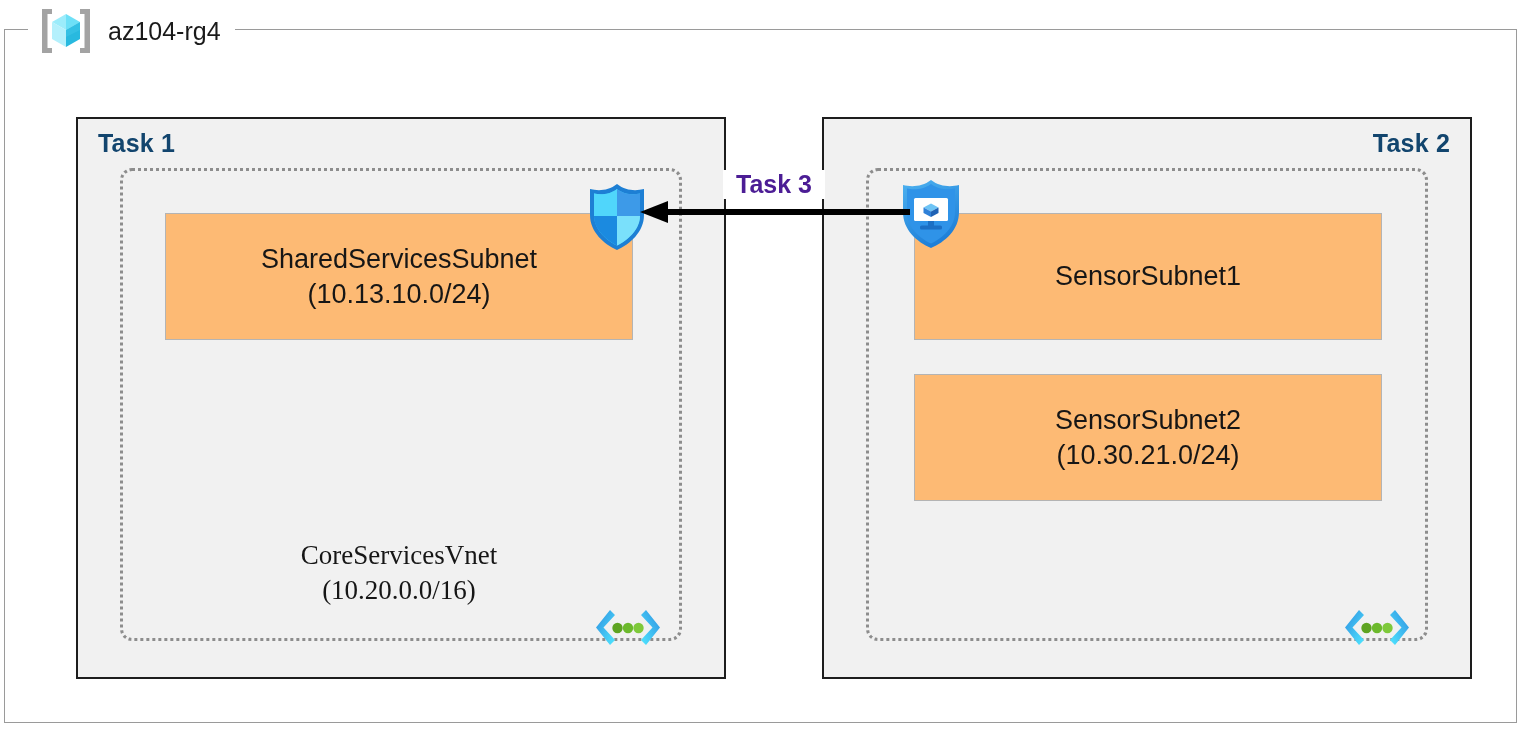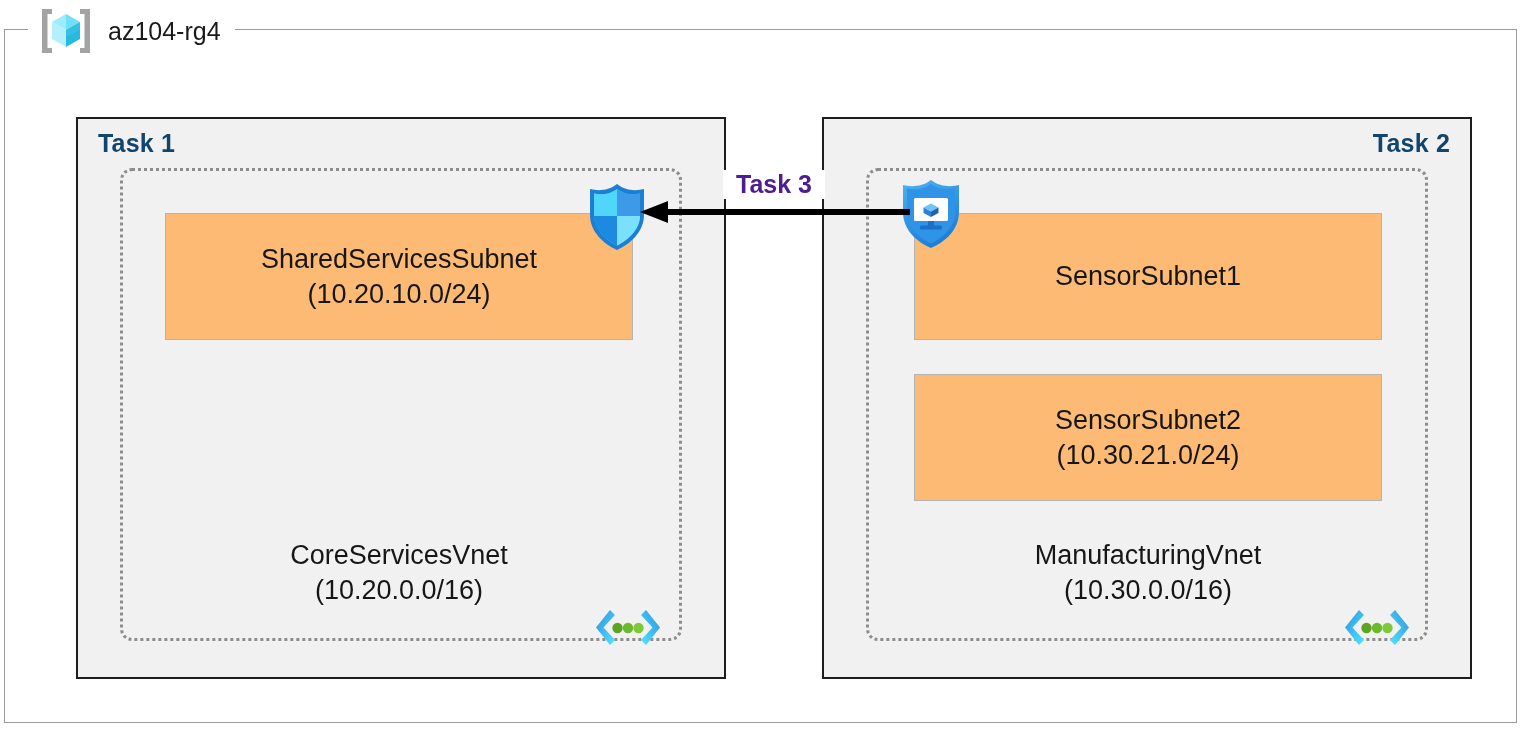--- a/index.html
+++ b/index.html
@@ -120,21 +120,21 @@
     text-align: center;
     z-index: 4;
   }
   #vnet1-caption { left: 164px; top: 538px; }
   #vnet2-caption { left: 913px; top: 538px; }
 
   .vnet-name, .vnet-cidr {
     font-size: 27px;
     color: #161616;
     line-height: 1.28;
-    font-family: Liberation Sans, sans-serif;
+    font-family: Liberation Serif, serif;
     white-space: nowrap;
   }
 
   
   .vnet-icon {
     position: absolute;
     width: 66px;
     height: 40px;
     z-index: 5;
   }
@@ -215,21 +215,21 @@
   </div>
 
   <div class="task-box" id="task1-box">
     <span class="task-label left">Task 1</span>
   </div>
 
   <div class="vnet-box" id="vnet1-box"></div>
 
   <div class="subnet-box" id="subnet-shared">
     <span class="subnet-name">SharedServicesSubnet</span>
-    <span class="subnet-cidr">(10.20.10.0/24)</span>
+    <span class="subnet-cidr">(10.13.10.0/24)</span>
   </div>
 
 
   <div class="vnet-caption" id="vnet1-caption">
     <div class="vnet-name">CoreServicesVnet</div>
     <div class="vnet-cidr">(10.20.0.0/16)</div>
   </div>
 
   <svg class="vnet-icon" id="vnet1-icon" viewBox="0 0 66 40">
     <defs>
@@ -257,24 +257,20 @@
 
   <div class="subnet-box" id="subnet-sensor1">
     <span class="subnet-name">SensorSubnet1</span>
   </div>
 
   <div class="subnet-box" id="subnet-sensor2">
     <span class="subnet-name">SensorSubnet2</span>
     <span class="subnet-cidr">(10.30.21.0/24)</span>
   </div>
 
-  <div class="vnet-caption" id="vnet2-caption">
-    <div class="vnet-name">ManufacturingVnet</div>
-    <div class="vnet-cidr">(10.30.0.0/16)</div>
-  </div>
 
   <svg class="vnet-icon" id="vnet2-icon" viewBox="0 0 66 40">
     <defs>
       <linearGradient id="vnBrL2" x1="0" y1="0" x2="1" y2="1">
         <stop offset="0" stop-color="#2e8fe0"></stop>
           <stop offset="1" stop-color="#50e6ff"></stop>
       </linearGradient>
       <linearGradient id="vnBrR2" x1="1" y1="0" x2="0" y2="1">
         <stop offset="0" stop-color="#2e8fe0"></stop>
           <stop offset="1" stop-color="#50e6ff"></stop>

